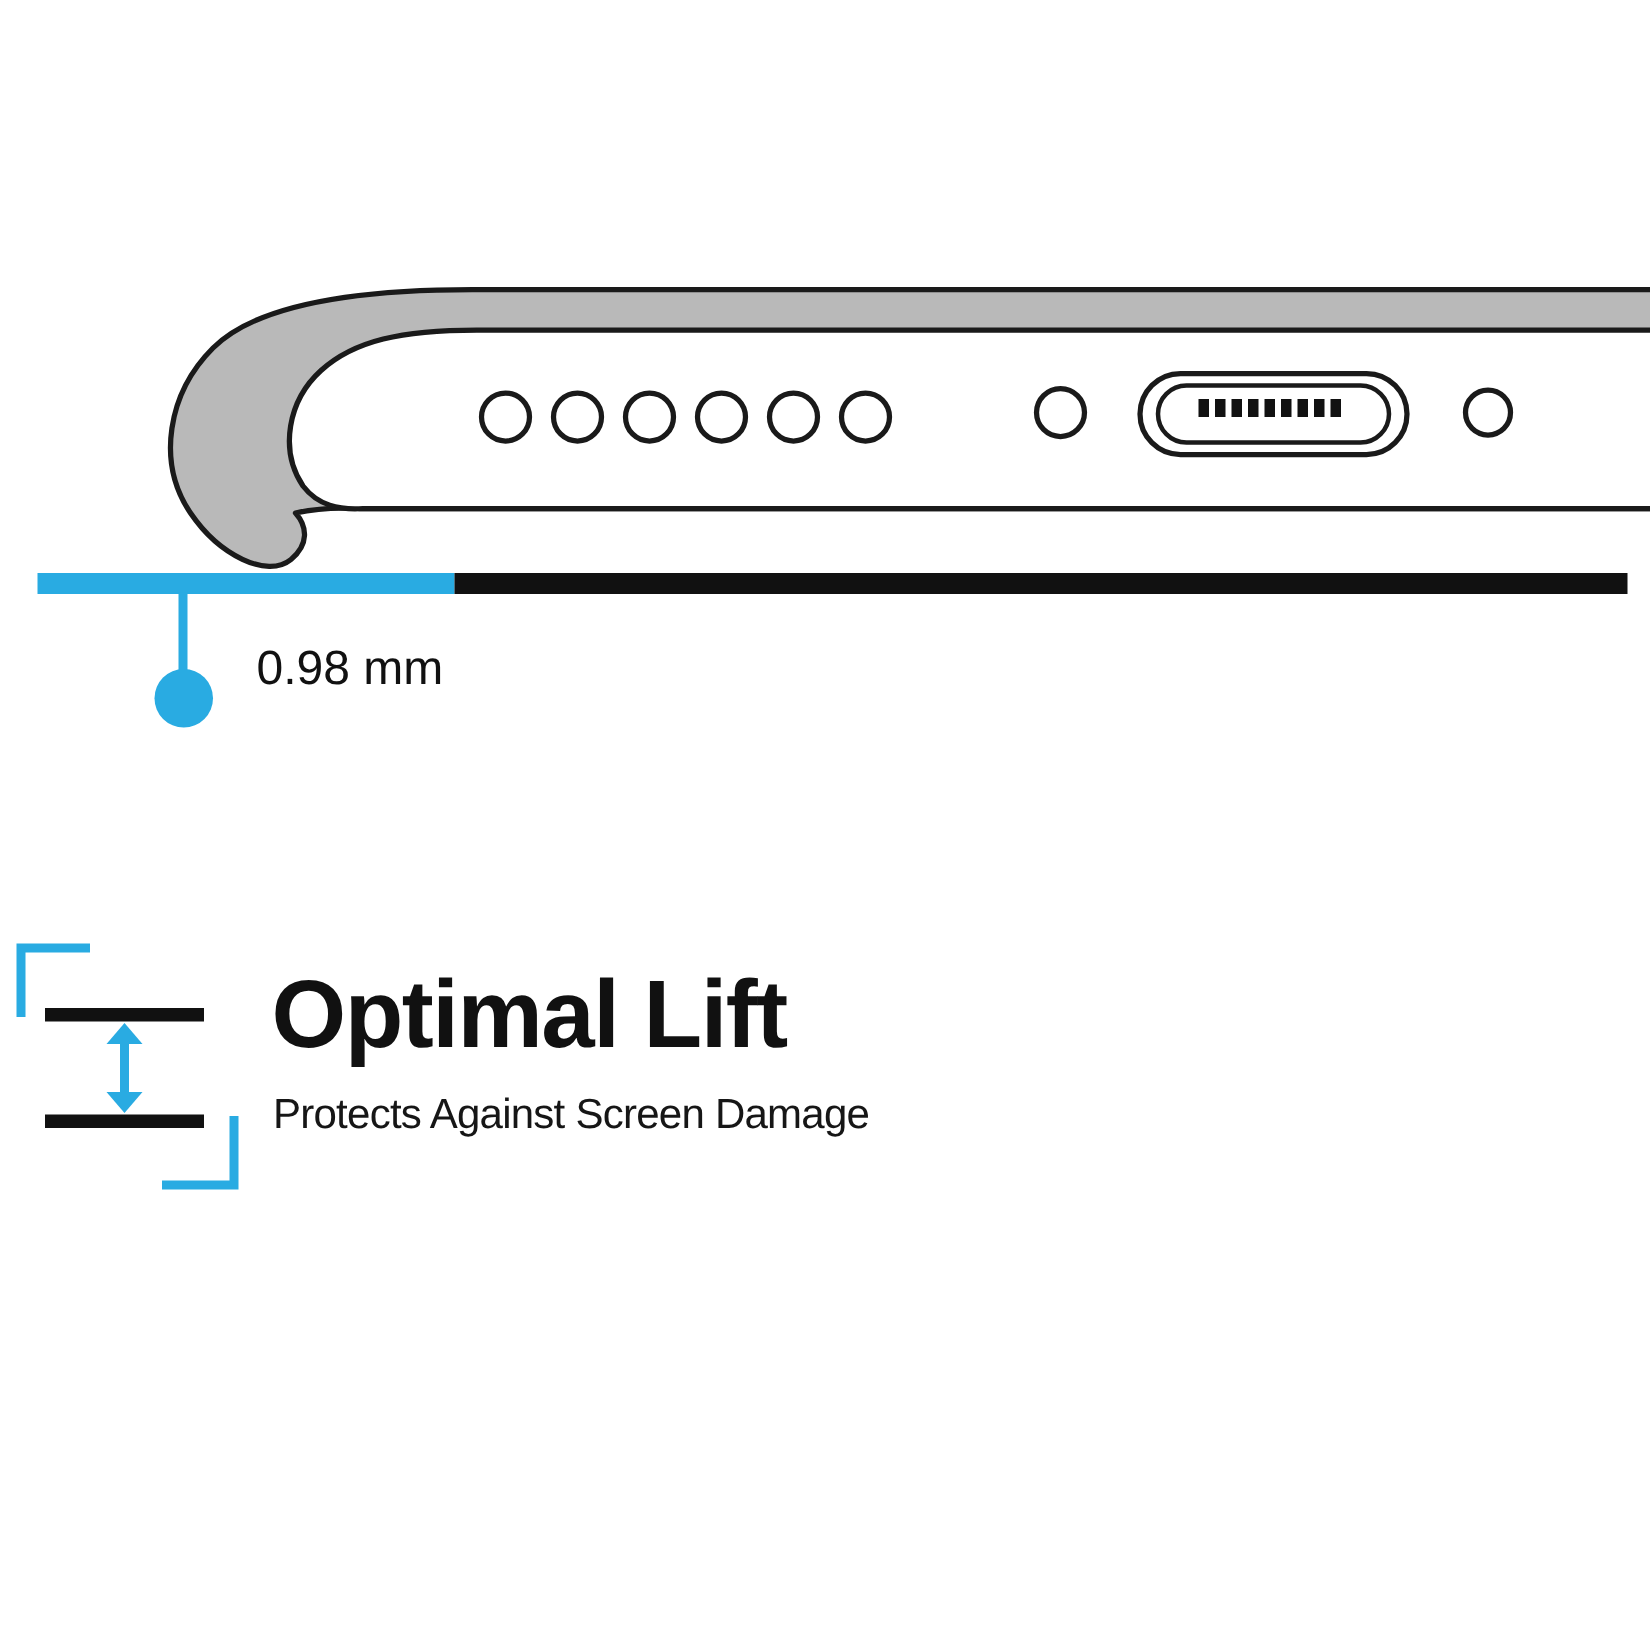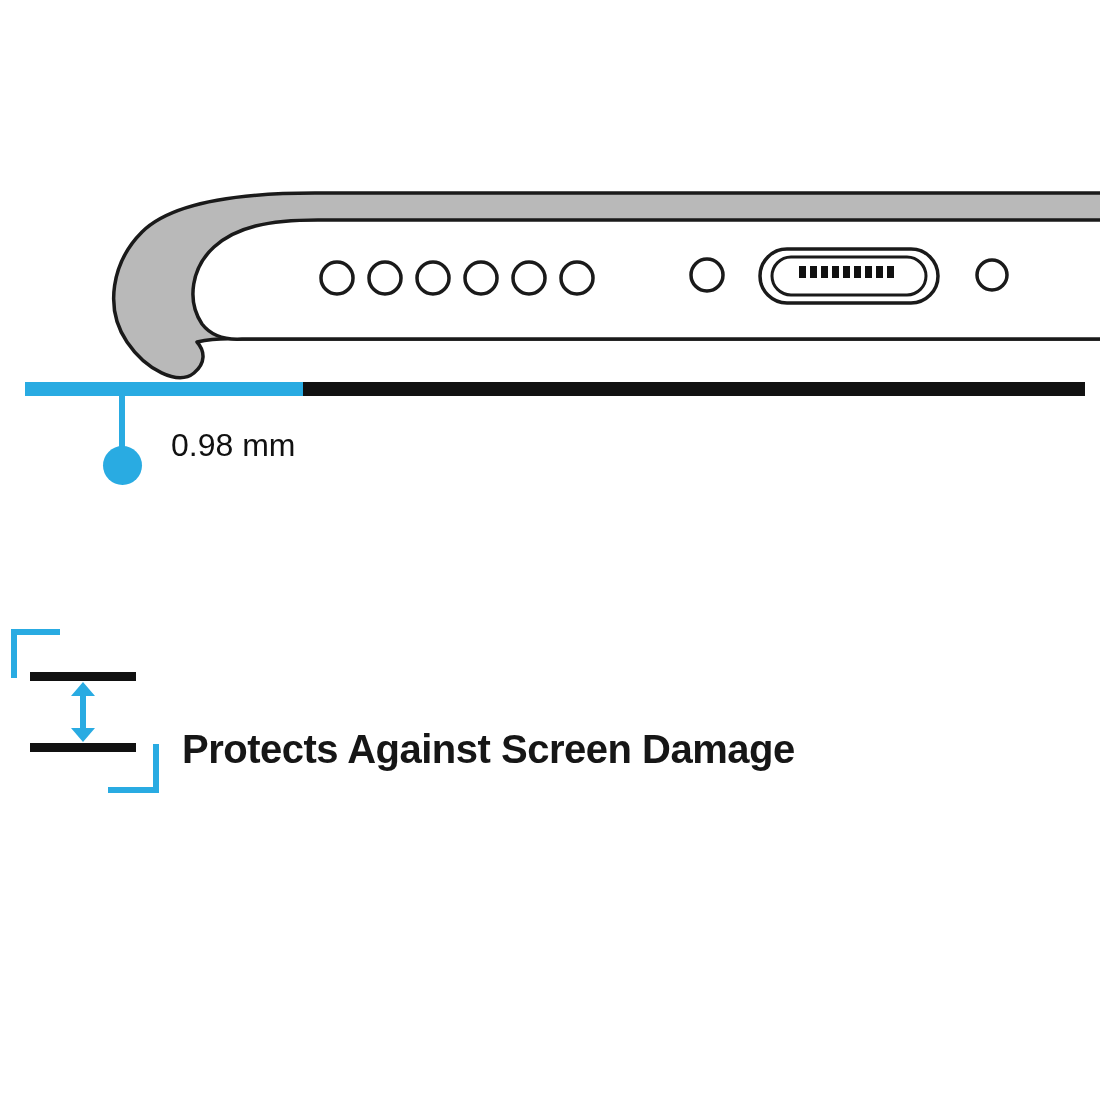--- a/index.html
+++ b/index.html
@@ -30,21 +30,21 @@
 
   
   .lift-icon{position:absolute;left:8px;top:626px;}
   .feature-title{
     position:absolute;left:181px;top:644px;
     font-size:64px;font-weight:700;letter-spacing:-1px;color:var(--ink);
     white-space:nowrap;line-height:1;
   }
   .feature-subtitle{
     position:absolute;left:182px;top:729px;
-    font-size:40px;font-weight:700;letter-spacing:-0.5px;color:#161616;
+    font-size:28px;font-weight:400;letter-spacing:-0.5px;color:#161616;
     white-space:nowrap;line-height:1;
   }
 </style>
 </head>
 <body>
 
 <div class="canvas">
 
   <svg class="phone-svg" width="1100" height="560" viewBox="0 0 1100 560">
 
@@ -105,15 +105,16 @@
     <rect x="22" y="46" width="106" height="9" style="fill:var(--ink,#111111);"></rect>
     <g style="fill:var(--accent,#29abe2);">
       <rect x="72" y="68" width="6" height="36"></rect>
       <polygon points="75,56 63,70 87,70"></polygon>
       <polygon points="75,116 63,102 87,102"></polygon>
     </g>
     <rect x="22" y="117" width="106" height="9" style="fill:var(--ink,#111111);"></rect>
     <path d="M 100 164 L 148 164 L 148 118" style="fill:none;stroke:var(--accent,#29abe2);stroke-width:6;"></path>
   </svg>
 
+  <div class="feature-title">Optimal Lift</div>
   <div class="feature-subtitle">Protects Against Screen Damage</div>
 
 </div>
 
 </body></html>

